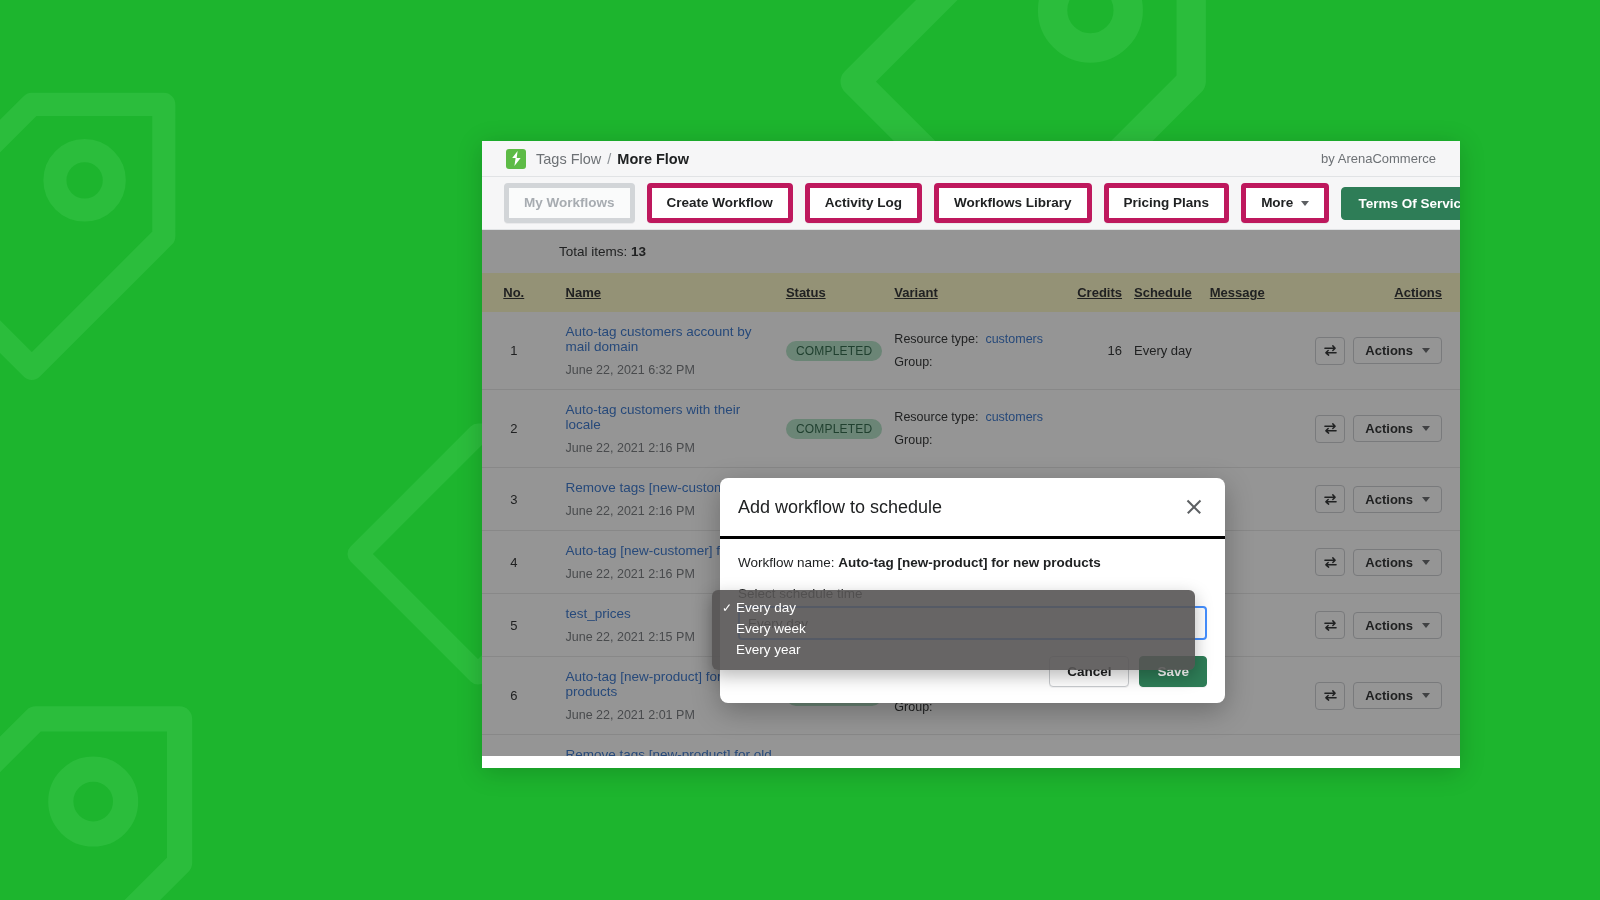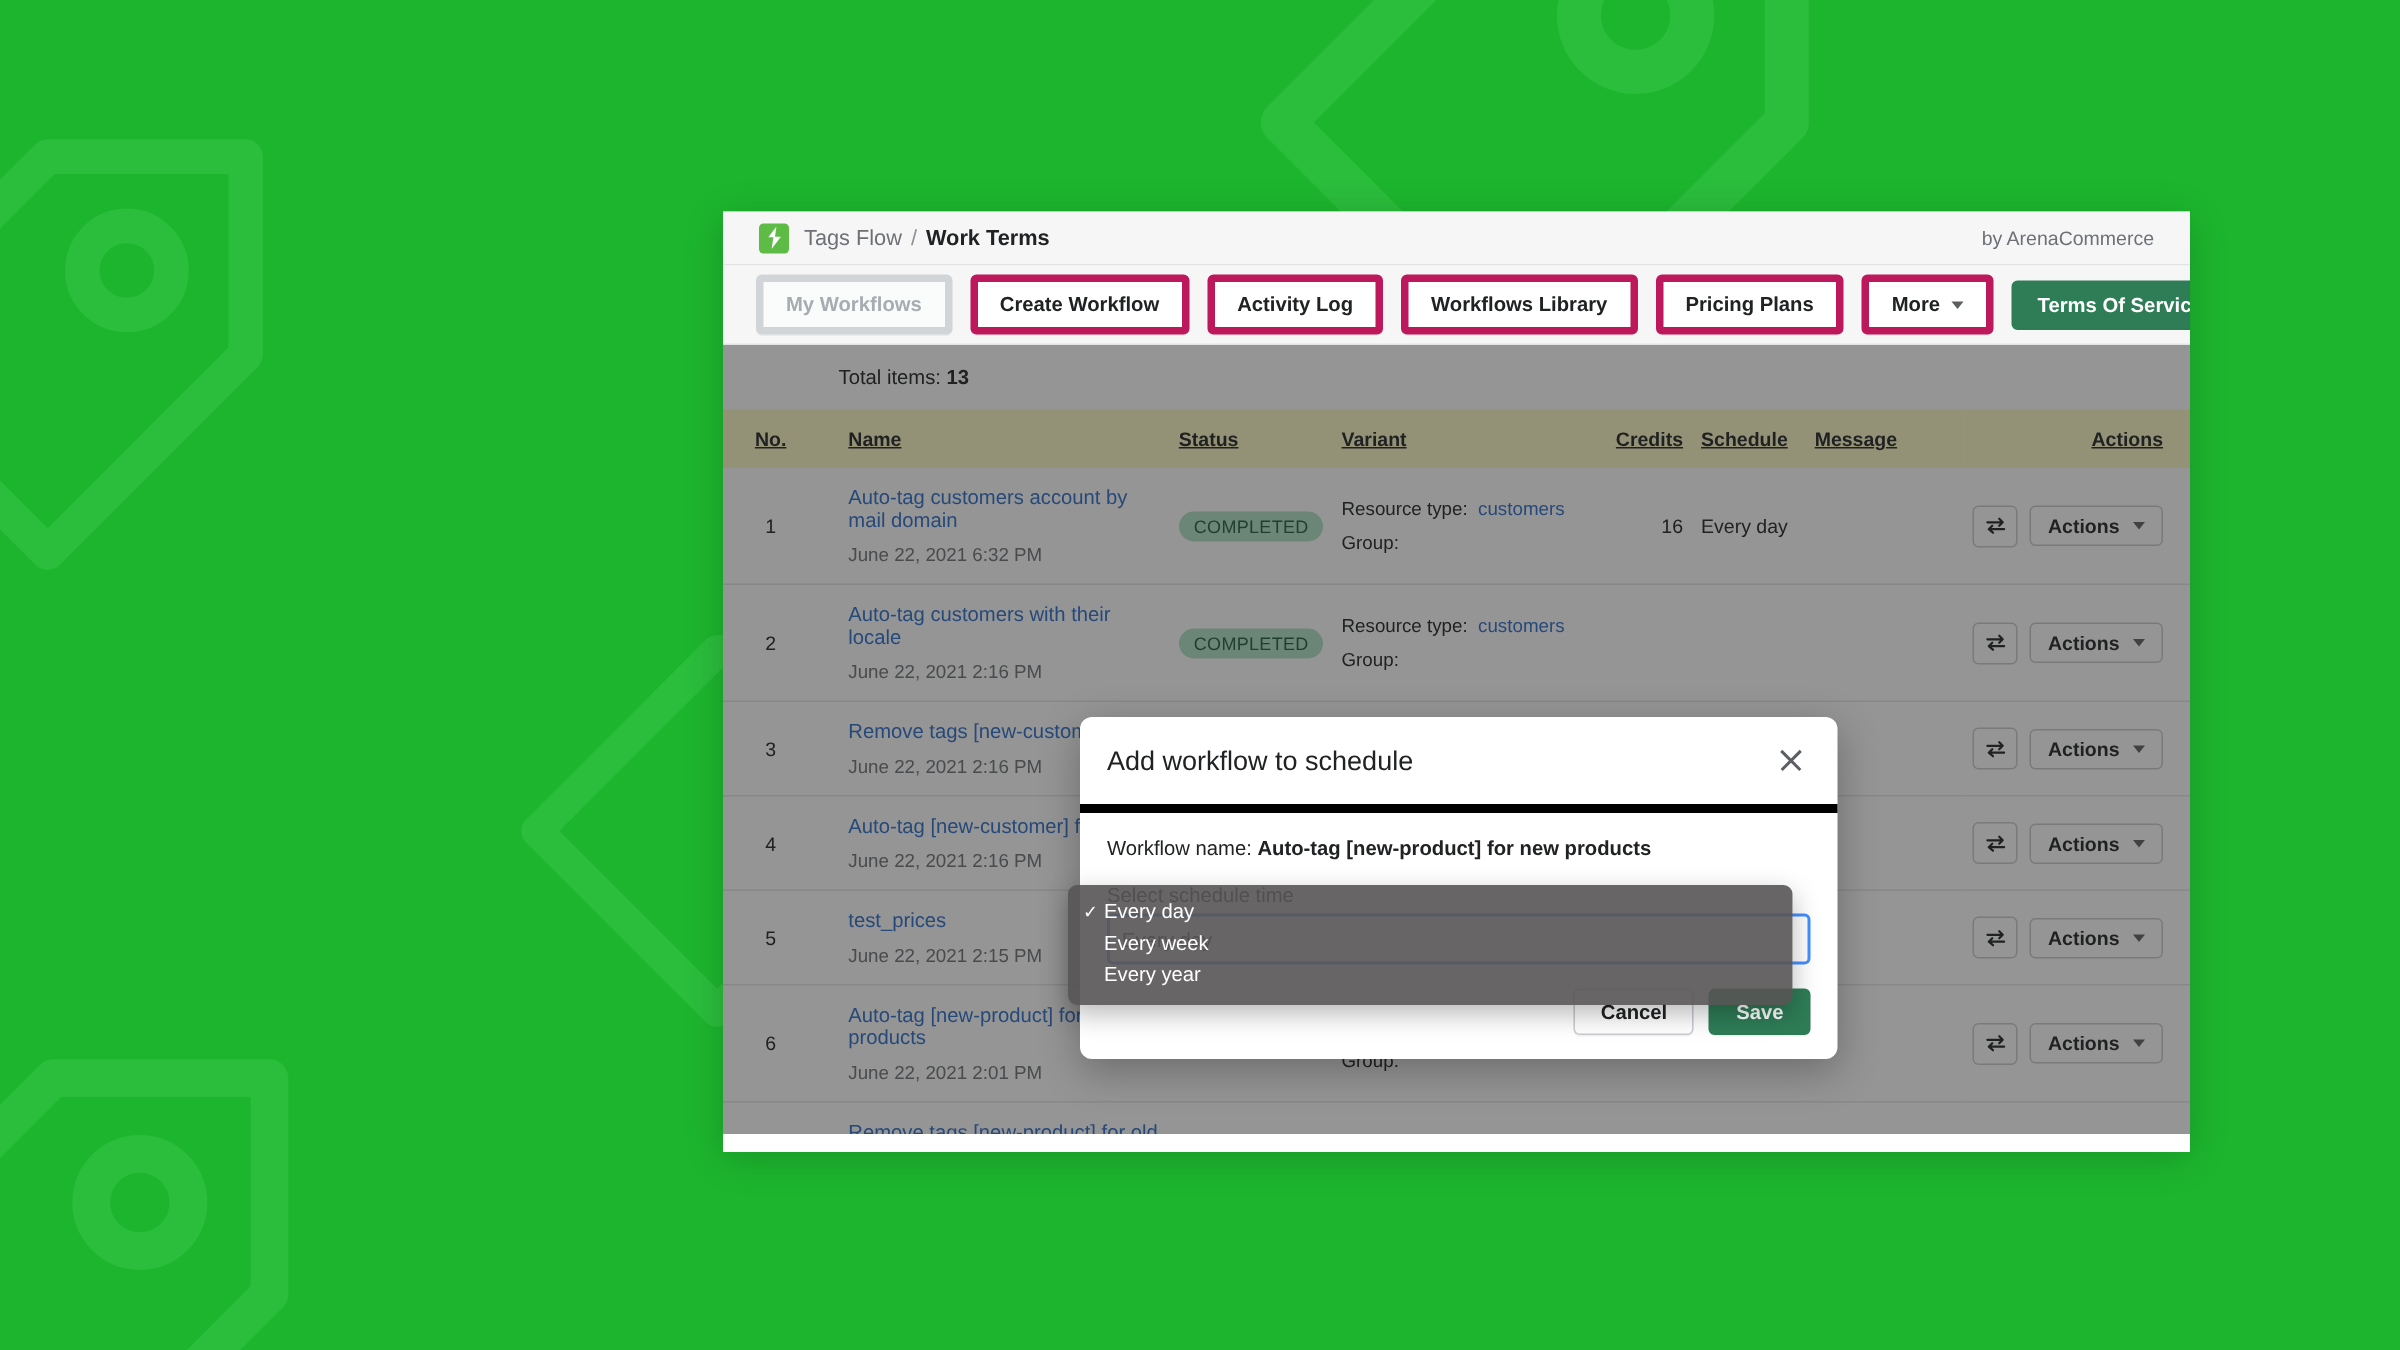--- a/index.html
+++ b/index.html
@@ -207,21 +207,21 @@
     width: 505px;
     background: #ffffff;
     border-radius: 8px;
     box-shadow: 0 8px 28px rgba(0,0,0,.28);
     z-index: 60;
     overflow: visible;
   }
   #modal-header {
     display: flex; align-items: center;
     padding: 18px 20px 18px 18px;
-    border-bottom: 6px solid #000000;
+    border-bottom: 3px solid #000000;
   }
   #modal-title { font-size: 18px; color: #202223; font-weight: 400; }
   #modal-close {
     margin-left: auto;
     width: 22px; height: 22px;
     cursor: pointer;
     position: relative;
   }
   #modal-close::before, #modal-close::after {
     content:""; position:absolute; left:2px; top:10px;
@@ -314,21 +314,21 @@
 <div id="window">
 
   <div id="app-header">
     <span id="logo-mark">
       <svg width="13" height="15" viewBox="0 0 13 15">
         <path d="M7.6 0 L2.2 7.1 H5.6 L4.4 15 L10.6 6.9 H6.7 Z" fill="#ffffff"></path>
       </svg>
     </span>
     <span class="crumb">Tags Flow</span>
     <span class="crumb-sep">/</span>
-    <span class="crumb-current">Work Terms</span>
+    <span class="crumb-current">More Flow</span>
     <span id="byline">by ArenaCommerce</span>
   </div>
 
   <div id="toolbar">
     <button class="tbtn disabled">
       <span>My Workflows</span>
     </button>
     <button class="tbtn">
       <span>Create Workflow</span>
     </button>

